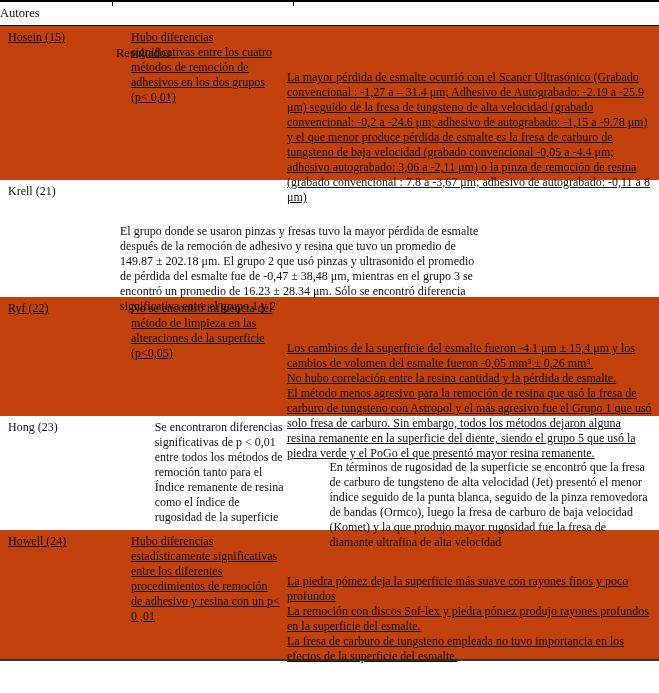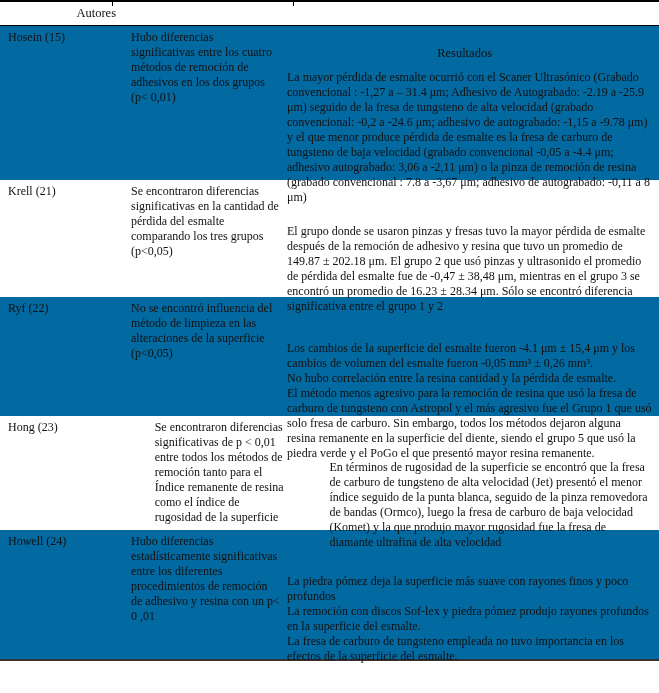--- a/index.html
+++ b/index.html
@@ -22,35 +22,35 @@
   }
   .tick-1 { left: 112px; }
   .tick-2 { left: 293px; }
   .trow { display: flex; width: 659px; }
   .thead {
     height: 24px;
     border-bottom: 1px solid #000000;
     background: #ffffff;
   }
   .th {
-    text-align: right;
+    text-align: left;
     font-size: 12.5px;
     padding-top: 4px;
     line-height: 15px;
   }
   .c1 { width: 116px; padding: 4px 2px 0 8px; }
   .c2 { width: 167px; padding: 4px 3px 0 15px; }
   .c3 { width: 376px; padding: 4px 7px 0 4px; margin-top: 40px; }
   .c1.th, .c2.th, .c3.th { padding-left: 0; padding-right: 0; }
   .cell {
     font-size: 12px;
     line-height: 15px;
     text-align: left;
   }
-  .shaded { background: #0369a1; }
+  .shaded { background: #c2410c; text-decoration: underline; }
   .r1 { height: 154px; }
   .r2 { height: 117px; }
   .r3 { height: 119px; }
   .r4 { height: 114px; gap: 36px; }
   .r5 { height: 131px; border-bottom: 2px solid #333333; }
 </style>
 </head>
 <body>
 
 <div class="page">
@@ -66,21 +66,20 @@
   <div class="trow r1 shaded">
     <div class="c1 cell">Hosein (15)</div>
     <div class="c2 cell">Hubo diferencias significativas entre los cuatro métodos de remoción de adhesivos en los dos grupos (p&lt; 0,01)</div>
     <div class="c3 cell">
       <div>La mayor pérdida de esmalte ocurrió con el Scaner Ultrasónico (Grabado convencional : -1,27 a – 31.4 μm; Adhesivo de Autograbado: -2.19 a -25.9 μm) seguido de la fresa de tungsteno de alta velocidad (grabado convencional: -0,2 a -24.6 μm; adhesivo de autograbado: -1,15 a -9.78 μm) y el que menor produce pérdida de esmalte es la fresa de carburo de tungsteno de baja velocidad (grabado convencional -0,05 a -4.4 μm; adhesivo autograbado: 3,06 a -2,11 μm) o la pinza de remoción de resina (grabado convencional : 7.8 a -3,67 μm; adhesivo de autograbado: -0,11 a 8 μm)</div>
     </div>
   </div>
 
   <div class="trow r2">
     <div class="c1 cell">Krell (21)</div>
-    <div class="c2 cell">Se encontraron diferencias significativas en la cantidad de pérdida del esmalte comparando los tres grupos (p&lt;0,05)</div>
     <div class="c3 cell">
       <div>El grupo donde se usaron pinzas y fresas tuvo la mayor pérdida de esmalte después de la remoción de adhesivo y resina que tuvo un promedio de 149.87 ± 202.18 μm. El grupo 2 que usó pinzas y ultrasonido el promedio de pérdida del esmalte fue de -0,47 ± 38,48 μm, mientras en el grupo 3 se encontró un promedio de 16.23 ± 28.34 μm. Sólo se encontró diferencia significativa entre el grupo 1 y 2</div>
     </div>
   </div>
 
   <div class="trow r3 shaded">
     <div class="c1 cell">Ryf (22)</div>
     <div class="c2 cell">No se encontró influencia del método de limpieza en las alteraciones de la superficie (p&lt;0,05)</div>
     <div class="c3 cell">
       <div>Los cambios de la superficie del esmalte fueron -4.1 μm ± 15,4 μm y los cambios de volumen del esmalte fueron -0,05 mm³ ± 0,26 mm³.</div>

